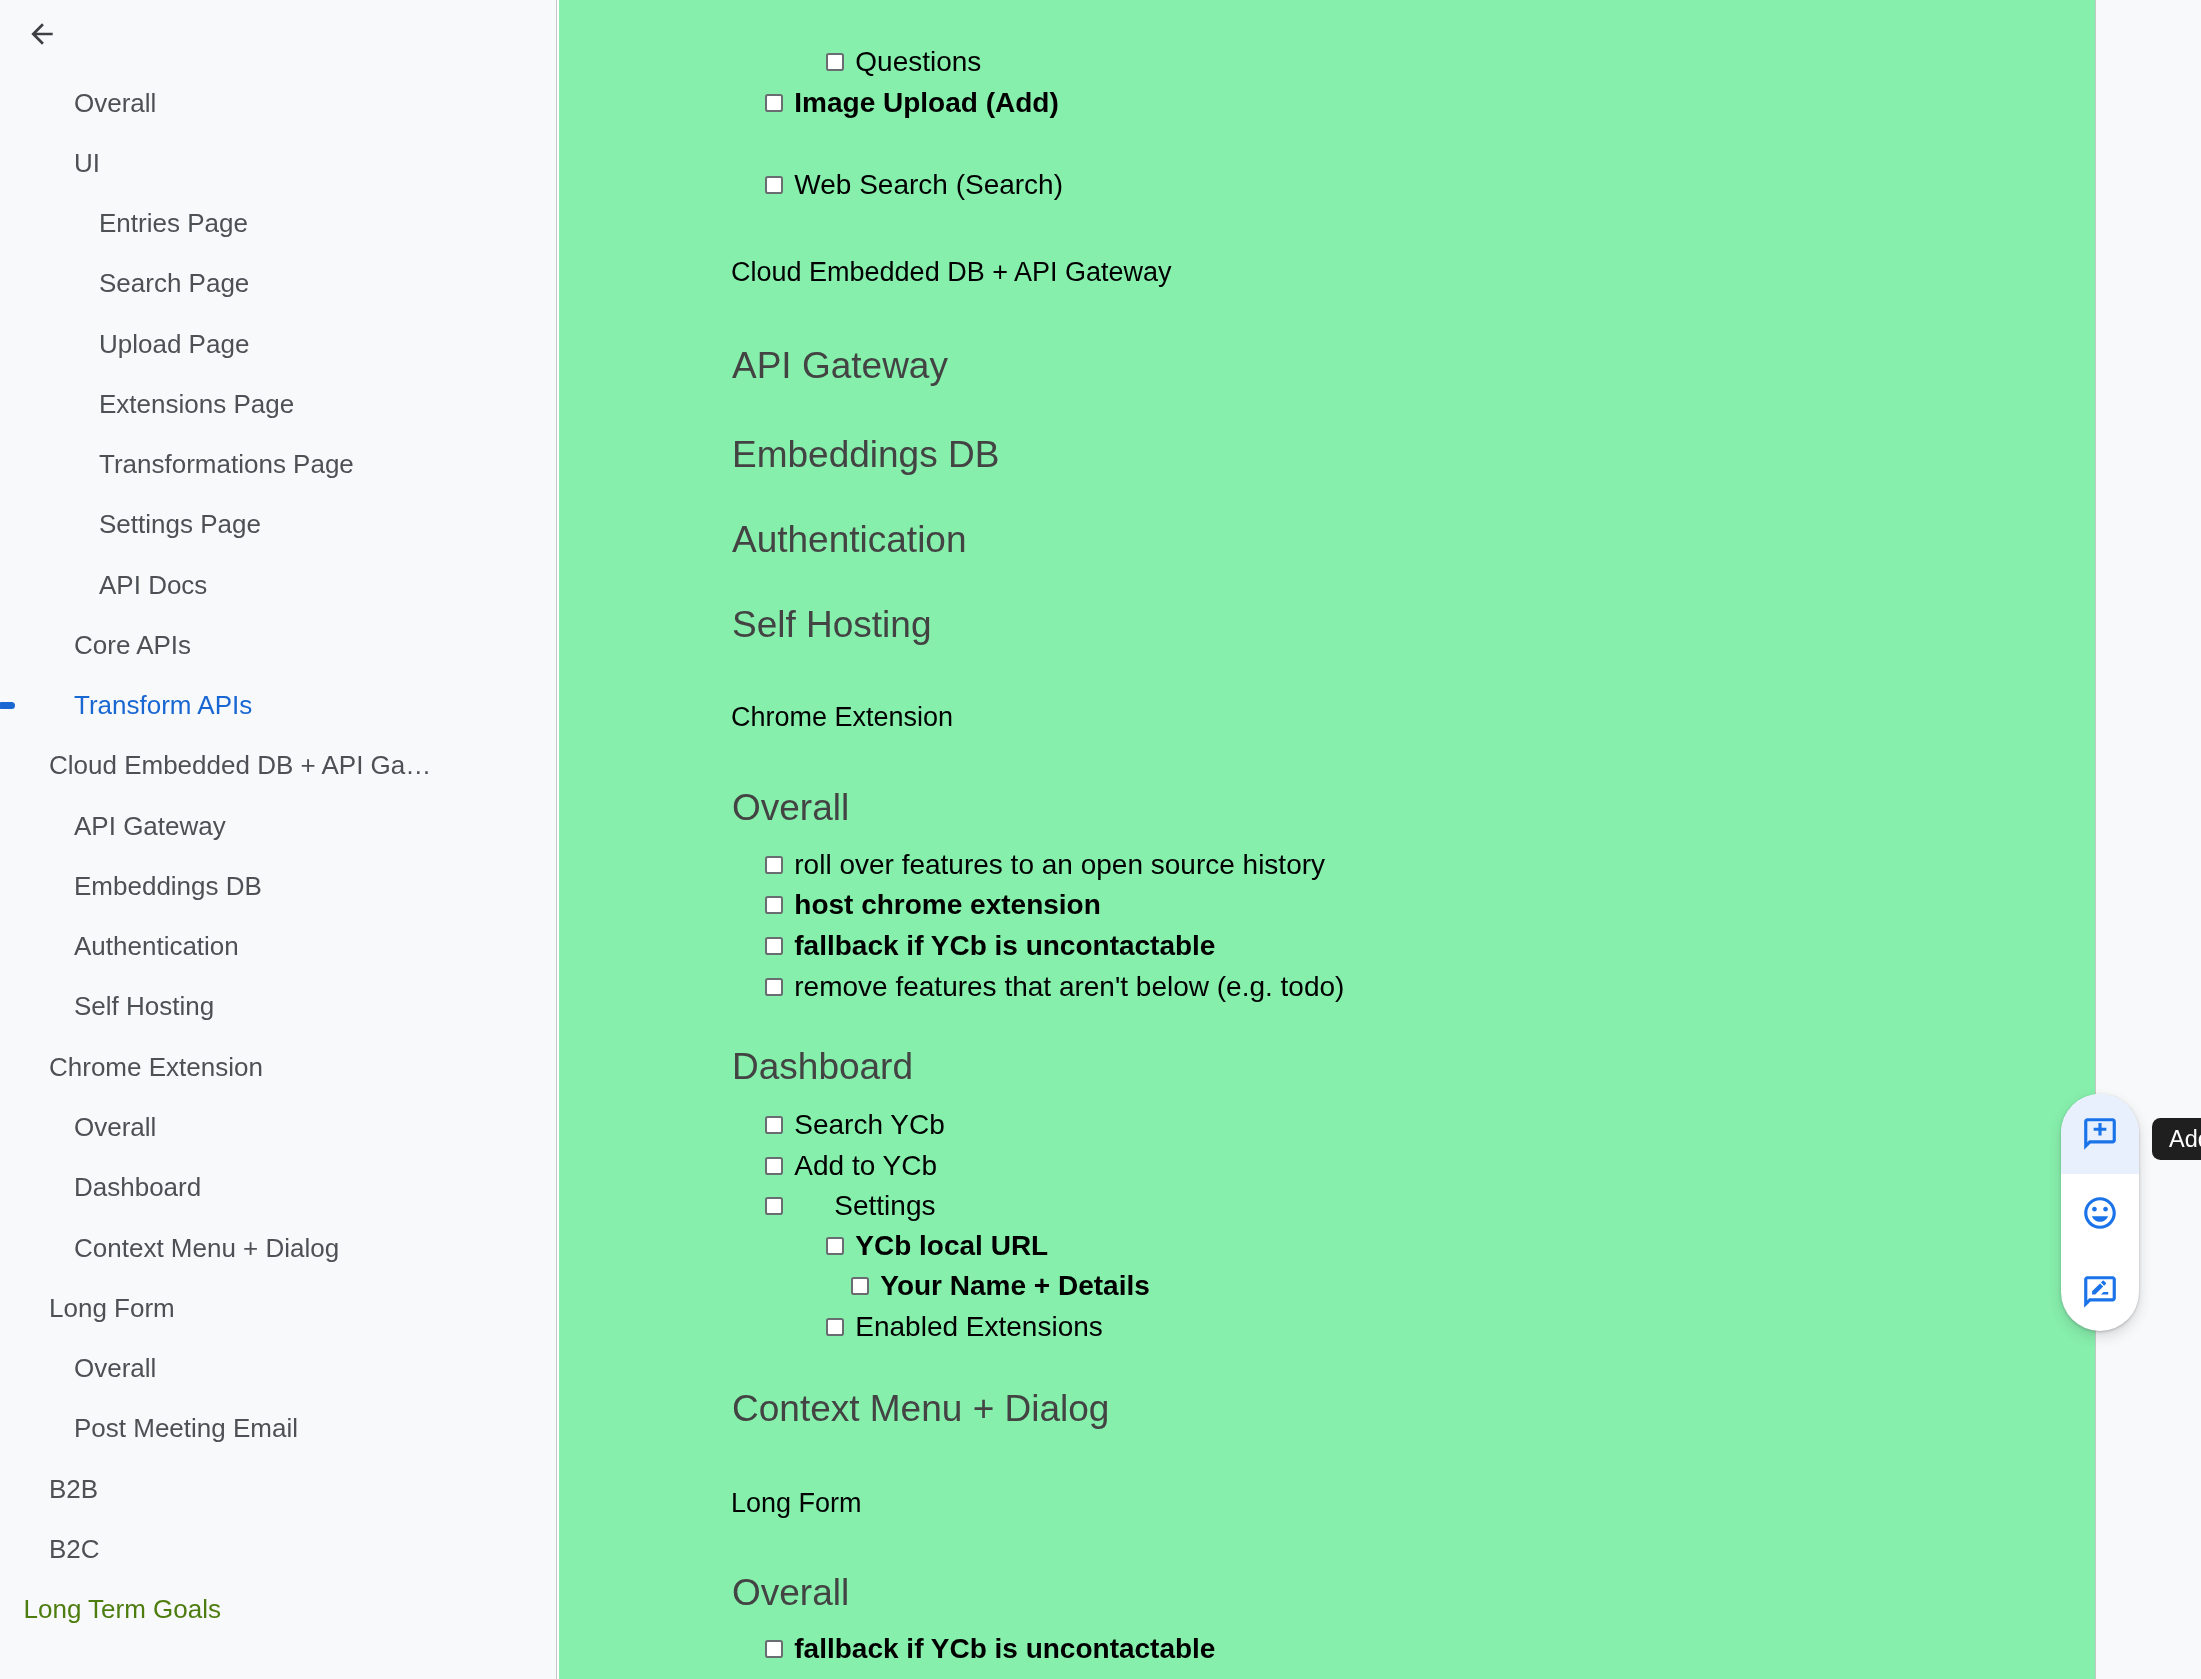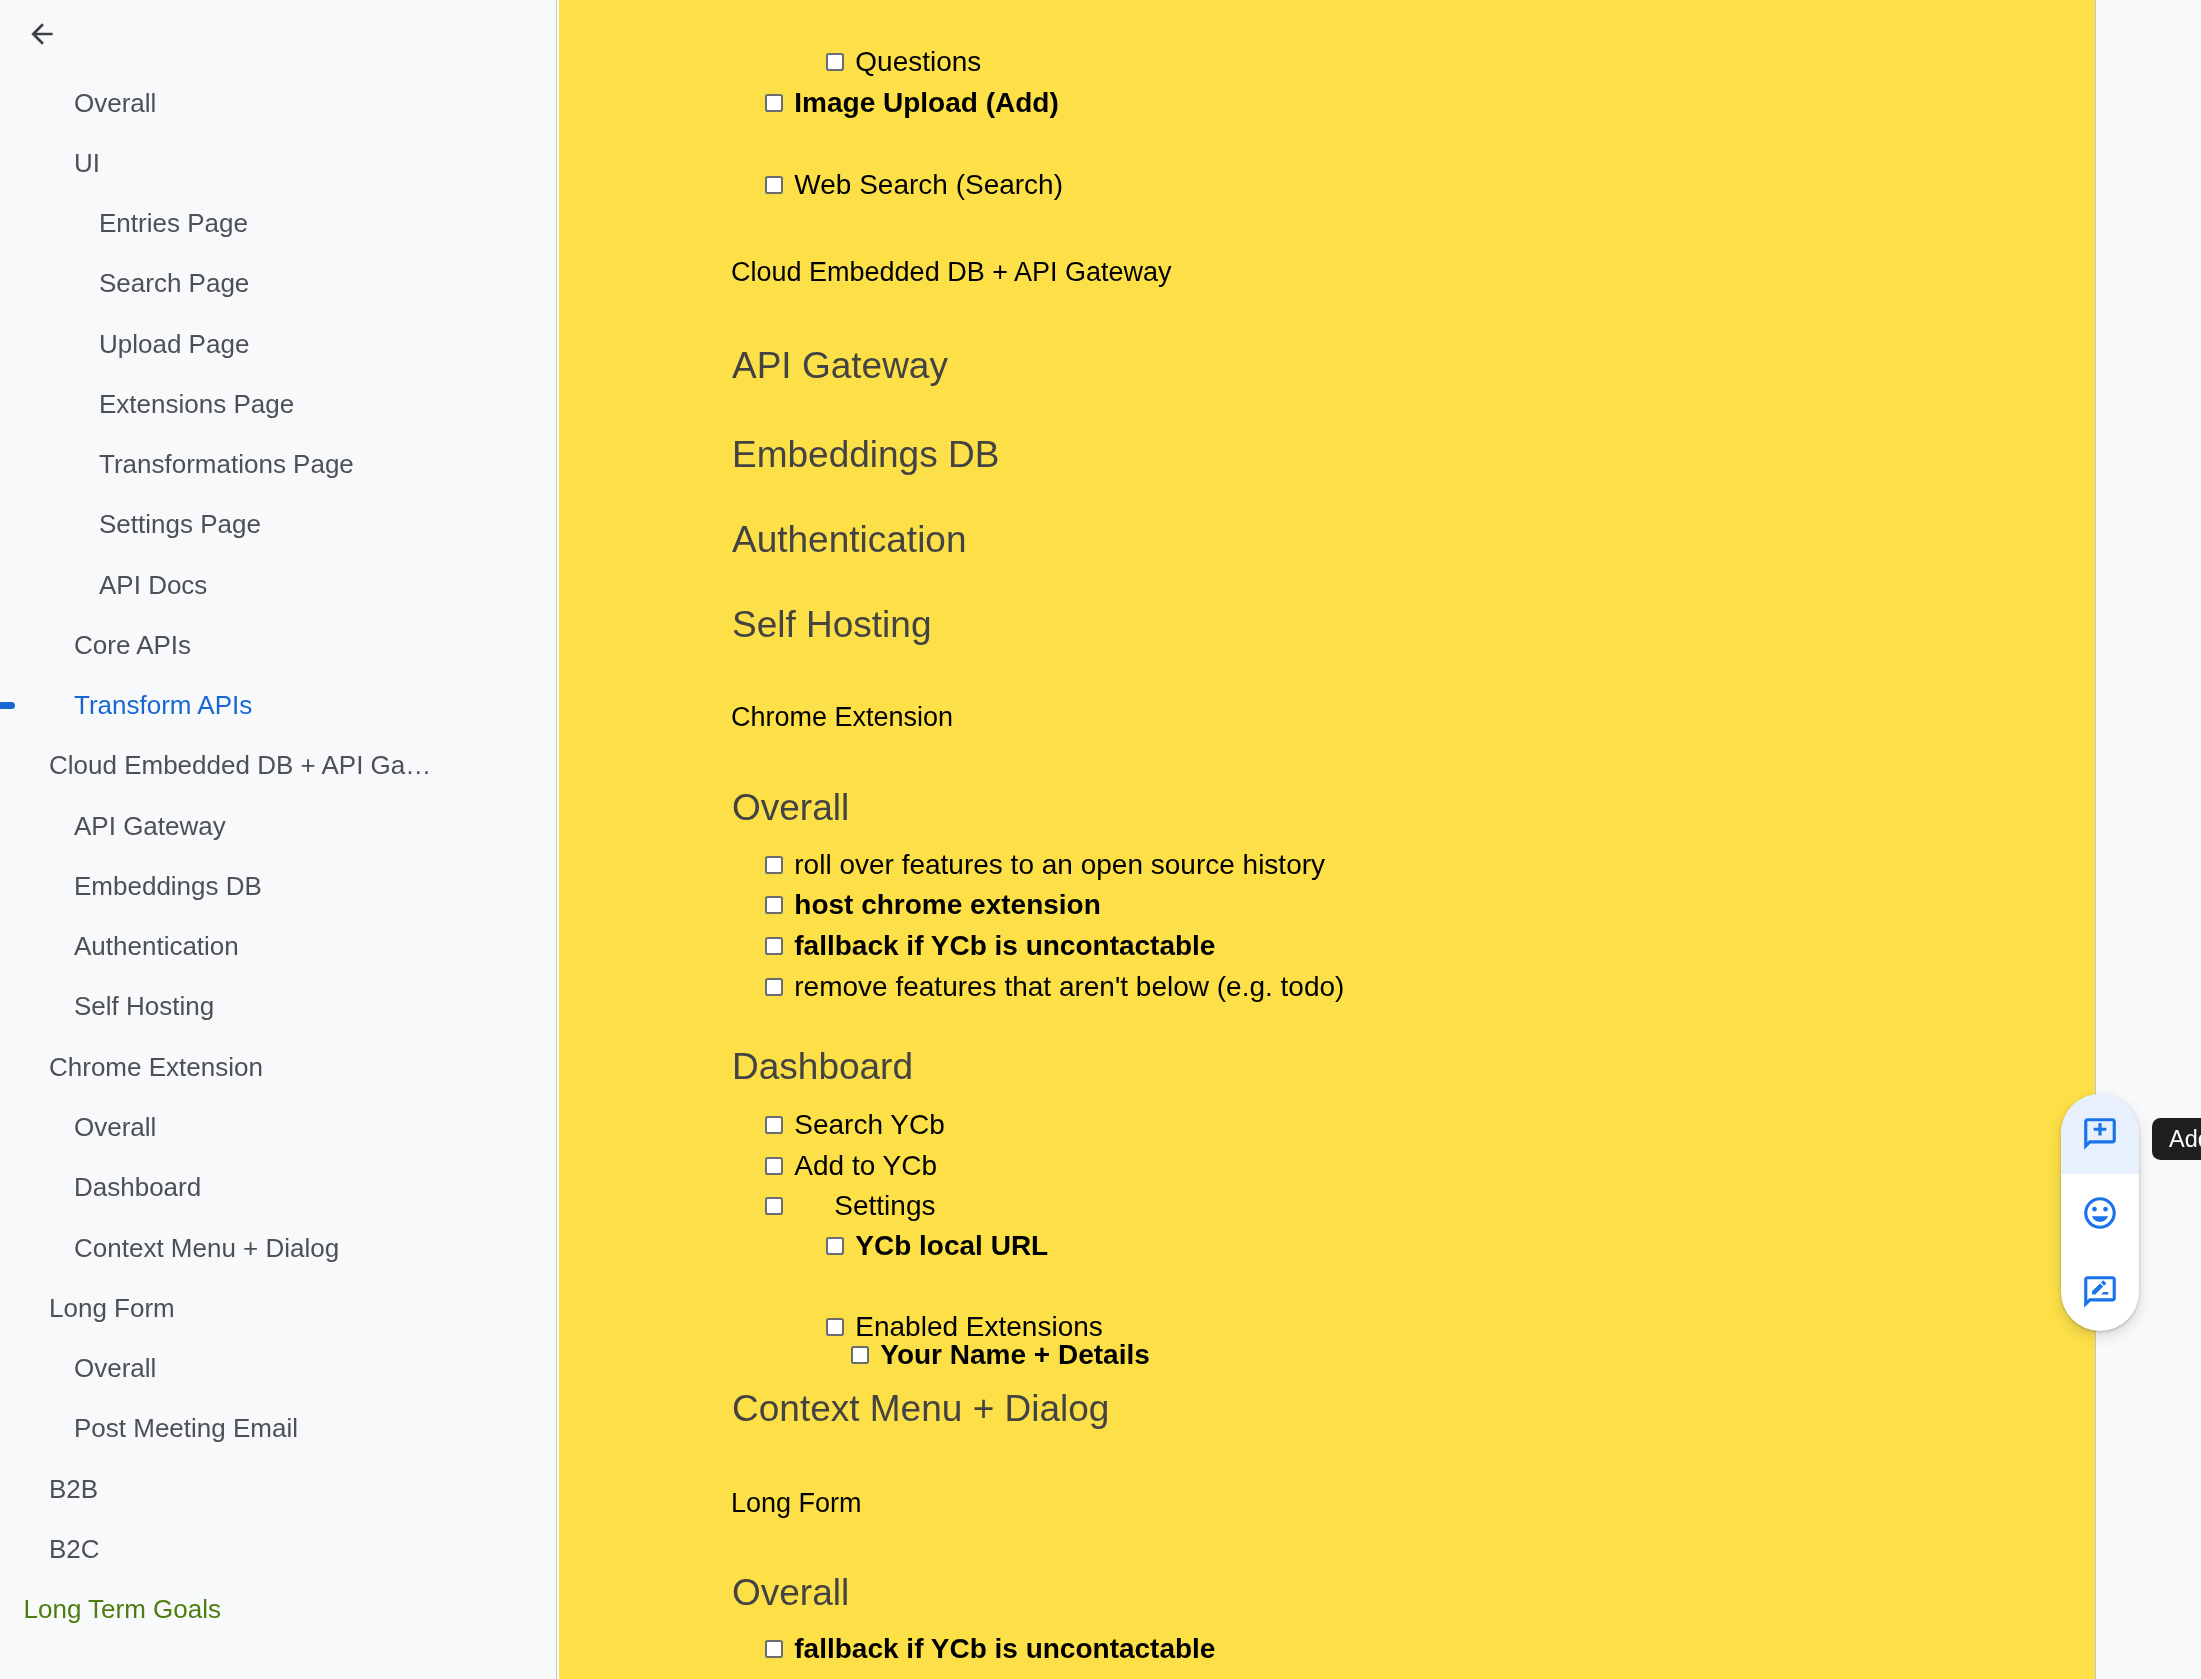--- a/index.html
+++ b/index.html
@@ -23,21 +23,21 @@
     position:absolute;height:60px;display:flex;align-items:center;
     font-size:26px;color:#4d5156;white-space:nowrap;cursor:pointer;
   }
   .outline-item.active{color:#1967d2;font-weight:500;}
   .outline-item.bold{font-weight:normal;color:#4d7c0f;}
   .active-dash{
     position:absolute;left:-1.9px;width:17px;height:6.6px;border-radius:3.8px;background:#1967d2;
   }
   
   .doc{
-    position:absolute;left:559px;top:0;width:1536px;height:1680px;background:#fde047;
+    position:absolute;left:559px;top:0;width:1536px;height:1680px;background:#86efac;
   }
   .h2{
     position:absolute;left:172px;font-size:27px;line-height:47px;
     color:#000000;font-weight:400;white-space:nowrap;cursor:text;
   }
   .h3{
     position:absolute;left:173px;font-size:37px;line-height:43px;
     color:#434343;font-weight:400;white-space:nowrap;cursor:text;
   }
   .cb-row{
@@ -163,21 +163,21 @@
       <span class="cb-label">Add to YCb</span>
     </div>
     <div class="cb-row ind1" style="top: 1186px; gap: 40px;">
       <span class="cb-box"></span>
       <span class="cb-label">Settings</span>
     </div>
     <div class="cb-row ind2" style="top: 1226px;">
       <span class="cb-box"></span>
       <span class="cb-label bold">YCb local URL</span>
     </div>
-    <div class="cb-row ind2" style="top: 1335px; padding-left: 25px;">
+    <div class="cb-row ind2" style="top: 1266px; padding-left: 25px;">
       <span class="cb-box"></span>
       <span class="cb-label bold">Your Name + Details</span>
     </div>
     <div class="cb-row ind2" style="top: 1307px;">
       <span class="cb-box"></span>
       <span class="cb-label">Enabled Extensions</span>
     </div>
     <div class="h3" style="top: 1387px;">Context Menu + Dialog</div>
     <div class="h2" style="top: 1480px;">Long Form</div>
     <div class="h3" style="top: 1571px;">Overall</div>

